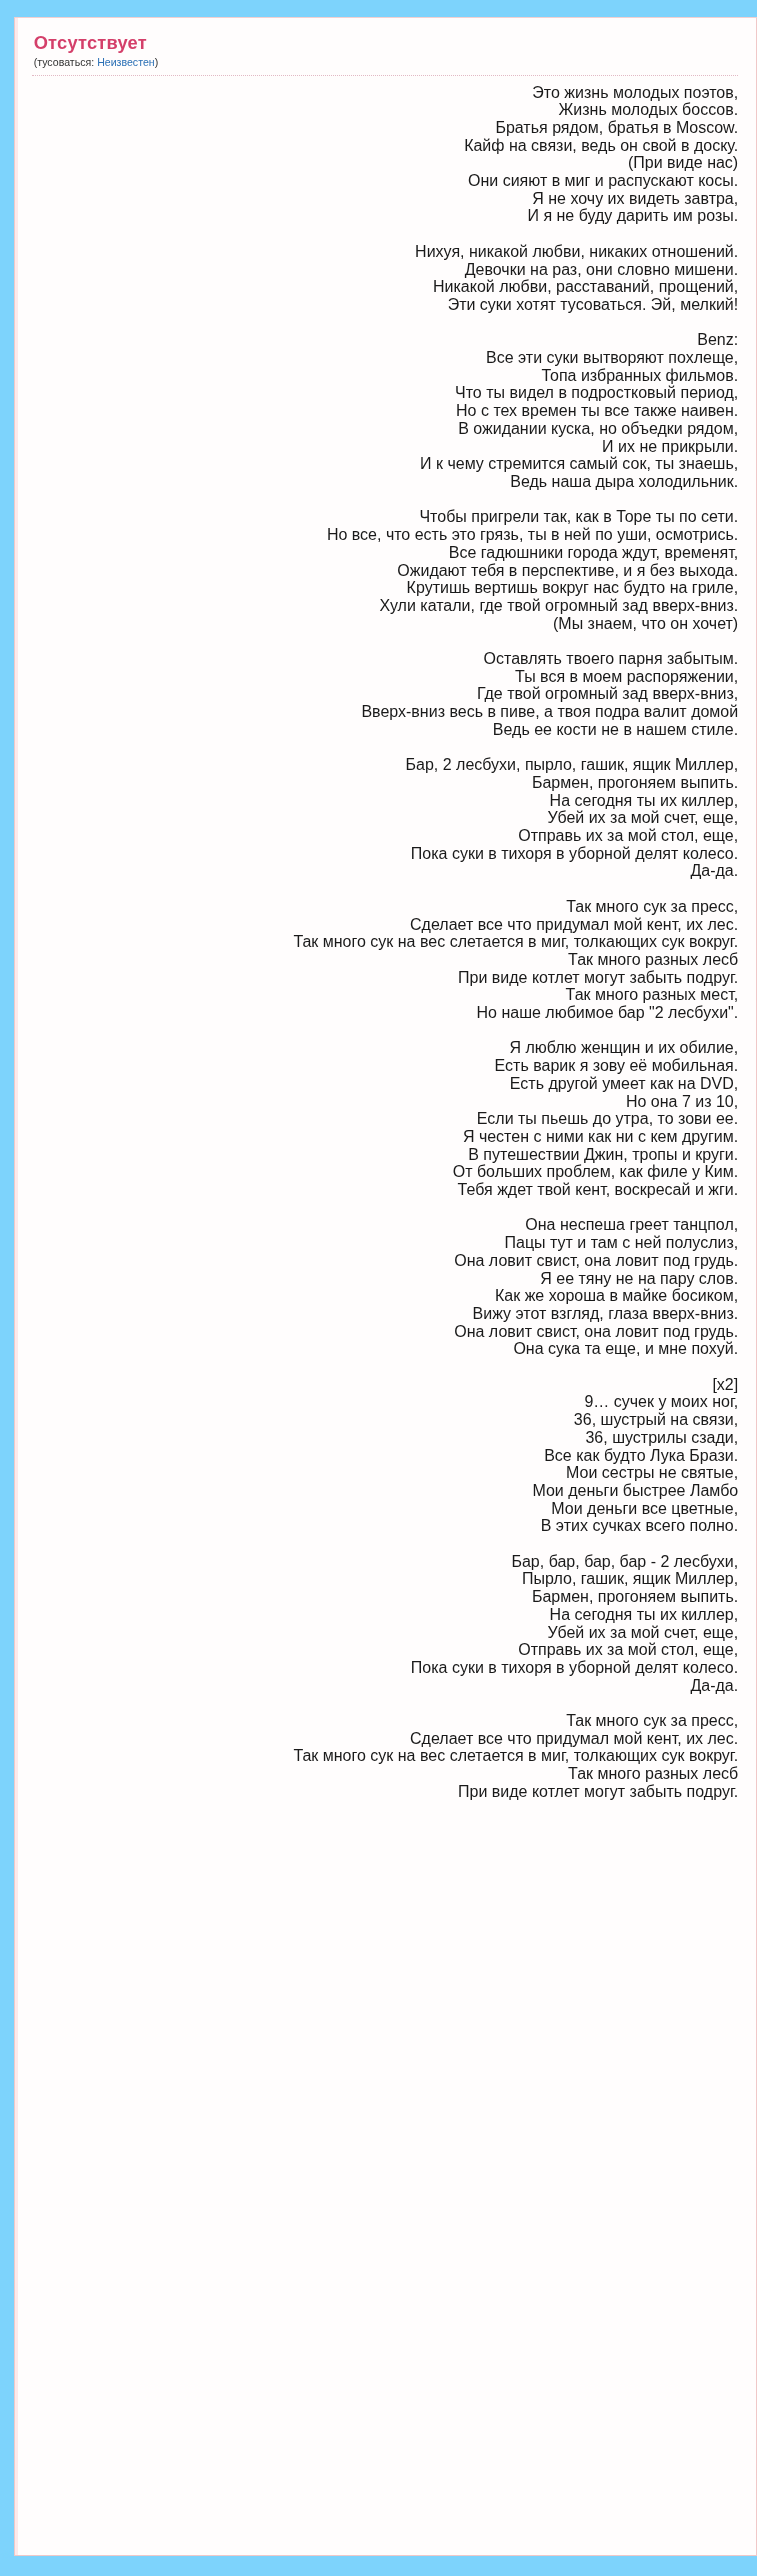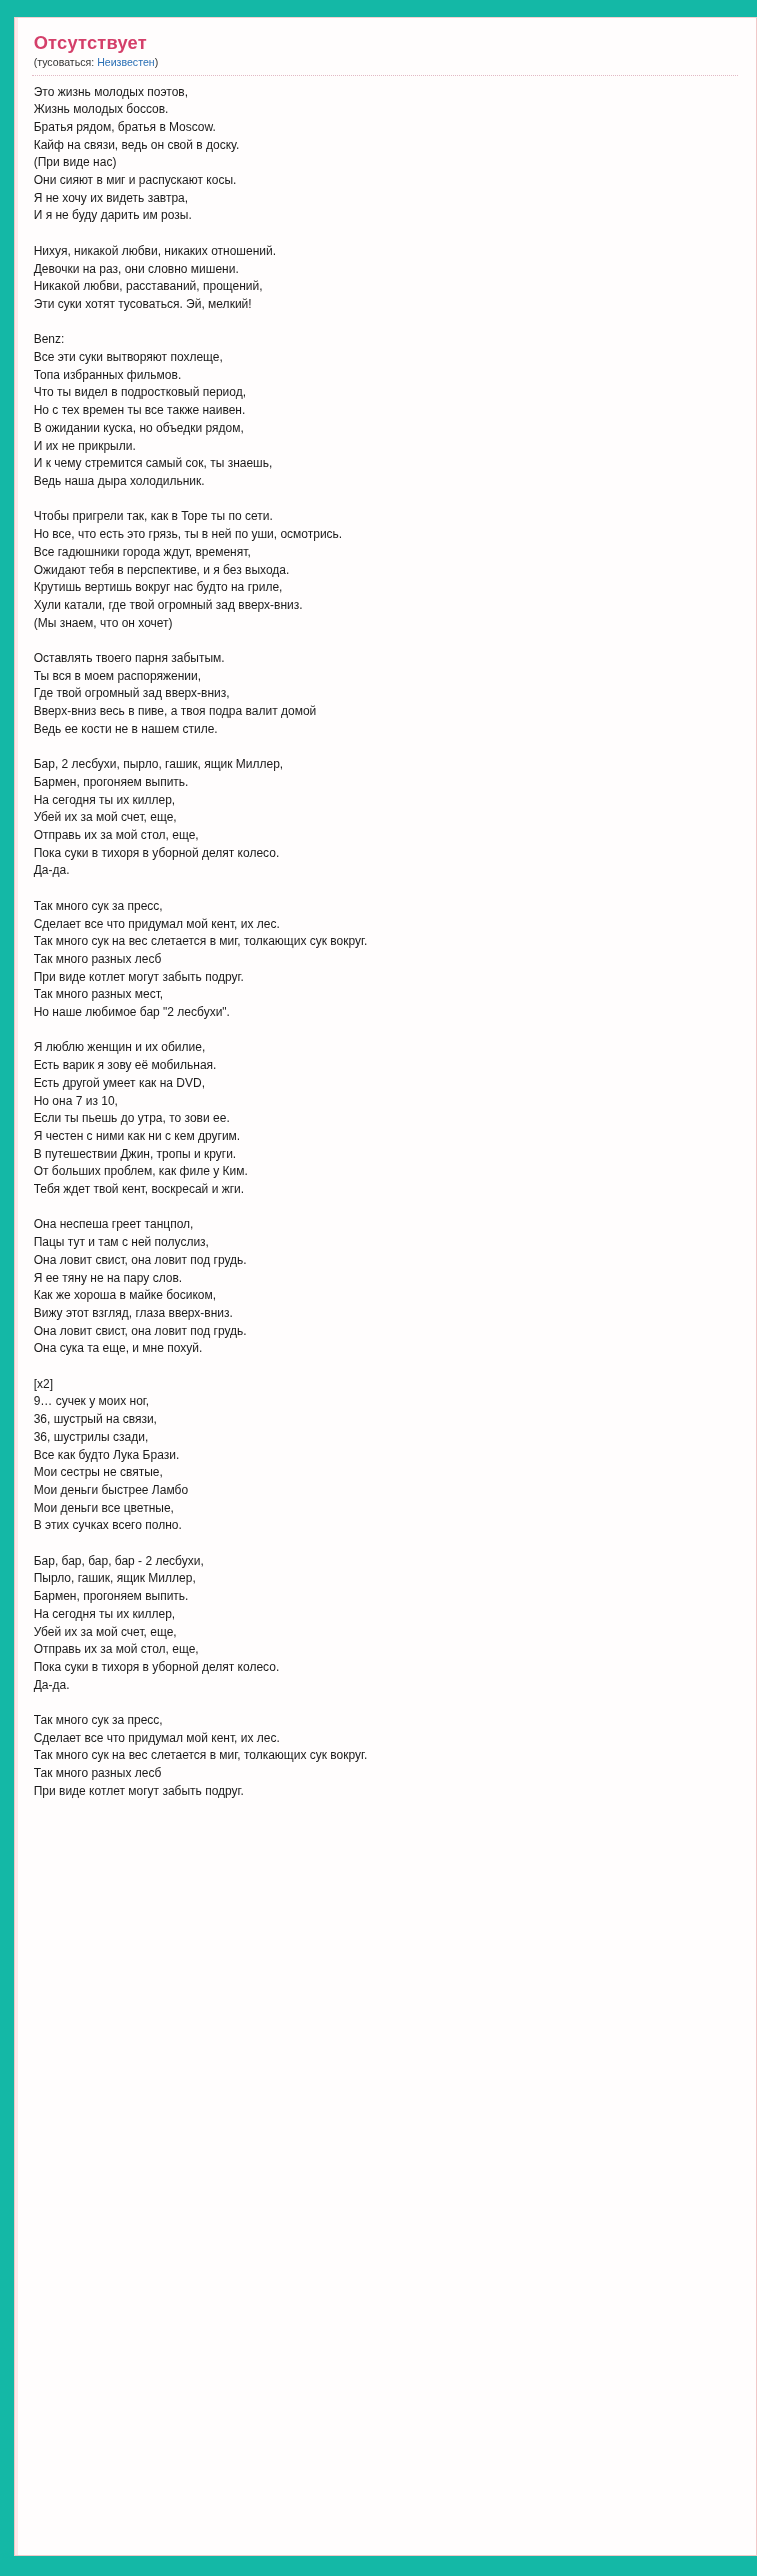--- a/index.html
+++ b/index.html
@@ -9,21 +9,21 @@
   }
   body {
     width: 770px;
     min-height: 2576px;
     font-family: "Liberation Sans", sans-serif;
   }
   .page {
     width: 770px;
     min-height: 2576px;
     position: relative;
-    background: #14b8a6;
+    background: #7dd3fc;
     box-sizing: border-box;
     padding: 17.3px 0 0 0;
   }
   .sheet {
     margin: 0 13.5px 0 13.5px;
     border: 1px solid #f0c8c8;
     border-top: 1.9px solid #f3d0d0;
     background: #fffdfd;
     box-sizing: border-box;
     min-height: 2539px;
@@ -55,26 +55,27 @@
     color: #2a6fb5;
     text-decoration: none;
   }
   .divider {
     border: none;
     border-top: 1px dotted #e2b9c4;
     margin: 1.9px 0 7.7px 0;
     height: 0;
   }
   .lyrics {
-    font-size: 12px;
+    font-size: 16px;
     line-height: 17.7px;
     color: #1a1a1a;
     margin: 0 0 0 1.9px;
     white-space: pre-wrap;
     font-family: "Liberation Sans", sans-serif;
+    text-align: right;
   }
   .stanza {
     margin: 0 0 17.7px 0;
   }
   .line {
     white-space: pre-wrap;
   }
   .edge-right {
     position: absolute;
     top: 0;

